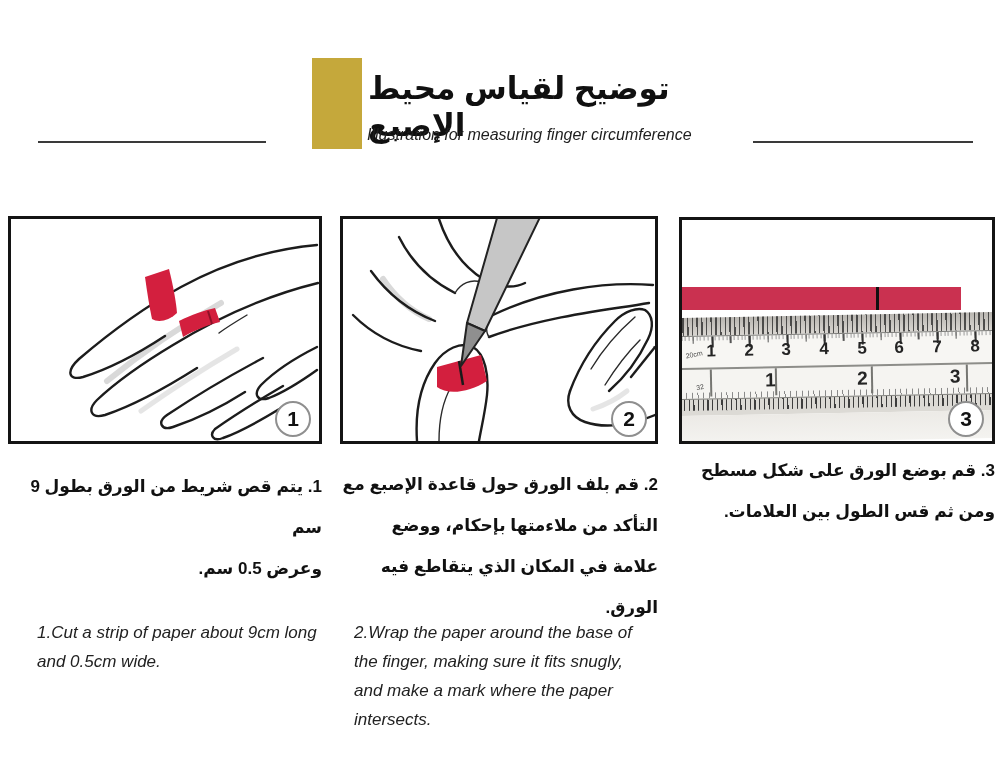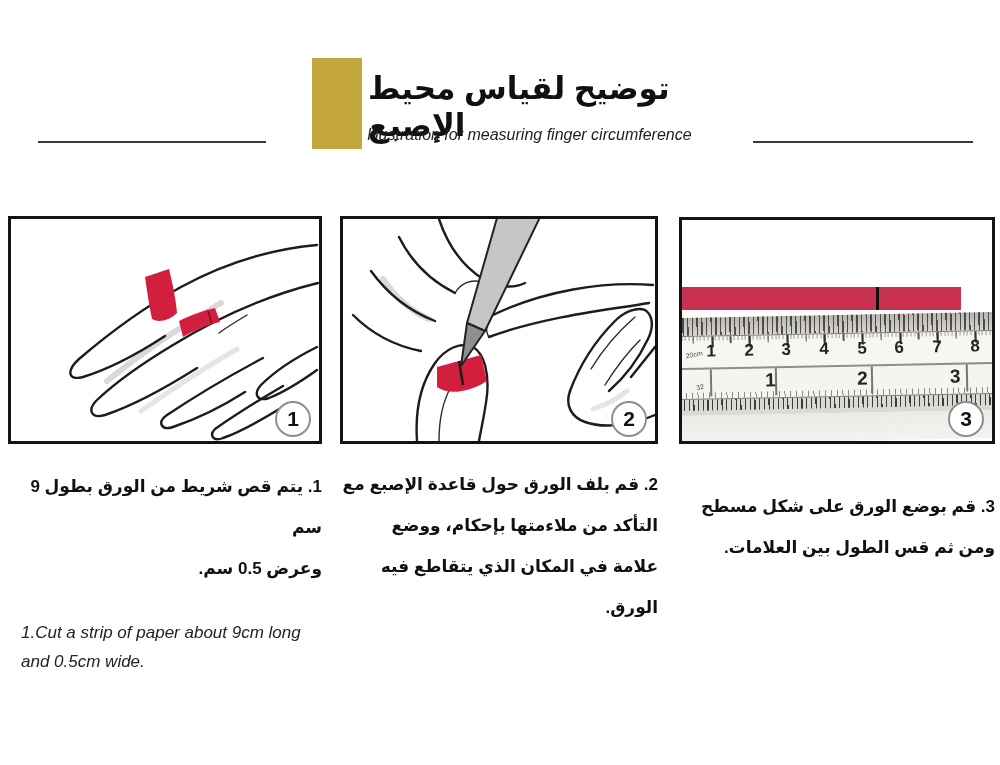--- a/index.html
+++ b/index.html
@@ -52,24 +52,24 @@
   .cm-num{position:absolute;top:24px;font-size:17px;font-weight:600;color:#242424;z-index:3;}
   .in-num{position:absolute;top:53px;font-size:19px;font-weight:600;color:#242424;z-index:3;}
   .tiny-label{position:absolute;font-size:7px;color:#4a4a4a;transform:rotate(-10deg);z-index:3;}
   .iline{position:absolute;top:52px;width:1.5px;height:27px;background:#767672;z-index:2;}
 
   
   .cap-ar{position:absolute;direction:rtl;font-size:17px;font-weight:600;
           line-height:41px;color:#111;white-space:pre-line;}
   .cap-ar.c1{left:8px;top:466px;width:314px;}
   .cap-ar.c2{left:340px;top:464px;width:318px;}
-  .cap-ar.c3{left:679px;top:486px;width:316px;}
+  .cap-ar.c3{left:679px;top:450px;width:316px;}
   .cap-en{position:absolute;font-size:17px;font-style:italic;line-height:29px;color:#222;
           white-space:pre-line;text-align:left;}
-  .cap-en.c1{left:21px;top:618px;width:312px;}
+  .cap-en.c1{left:37px;top:618px;width:312px;}
   .cap-en.c2{left:354px;top:618px;width:306px;}
   .cap-en.c3{left:694px;top:618px;width:300px;}
 </style>
 </head>
 <body>
 
 <div class="page">
 
   <div class="gold-rect"></div>
   <div class="title-ar">توضيح لقياس محيط الإصبع</div>
@@ -164,14 +164,18 @@
   <div class="cap-ar c1">1. يتم قص شريط من الورق بطول 9 سم
 وعرض 0.5 سم.</div>
   <div class="cap-ar c2">2. قم بلف الورق حول قاعدة الإصبع مع
 التأكد من ملاءمتها بإحكام، ووضع
 علامة في المكان الذي يتقاطع فيه الورق.</div>
   <div class="cap-ar c3">3. قم بوضع الورق على شكل مسطح
 ومن ثم قس الطول بين العلامات.</div>
 
   <div class="cap-en c1">1.Cut a strip of paper about 9cm long
 and 0.5cm wide.</div>
+  <div class="cap-en c2">2.Wrap the paper around the base of
+the finger, making sure it fits snugly,
+and make a mark where the paper
+intersects.</div>
 
 </div>
 
 </body></html>

